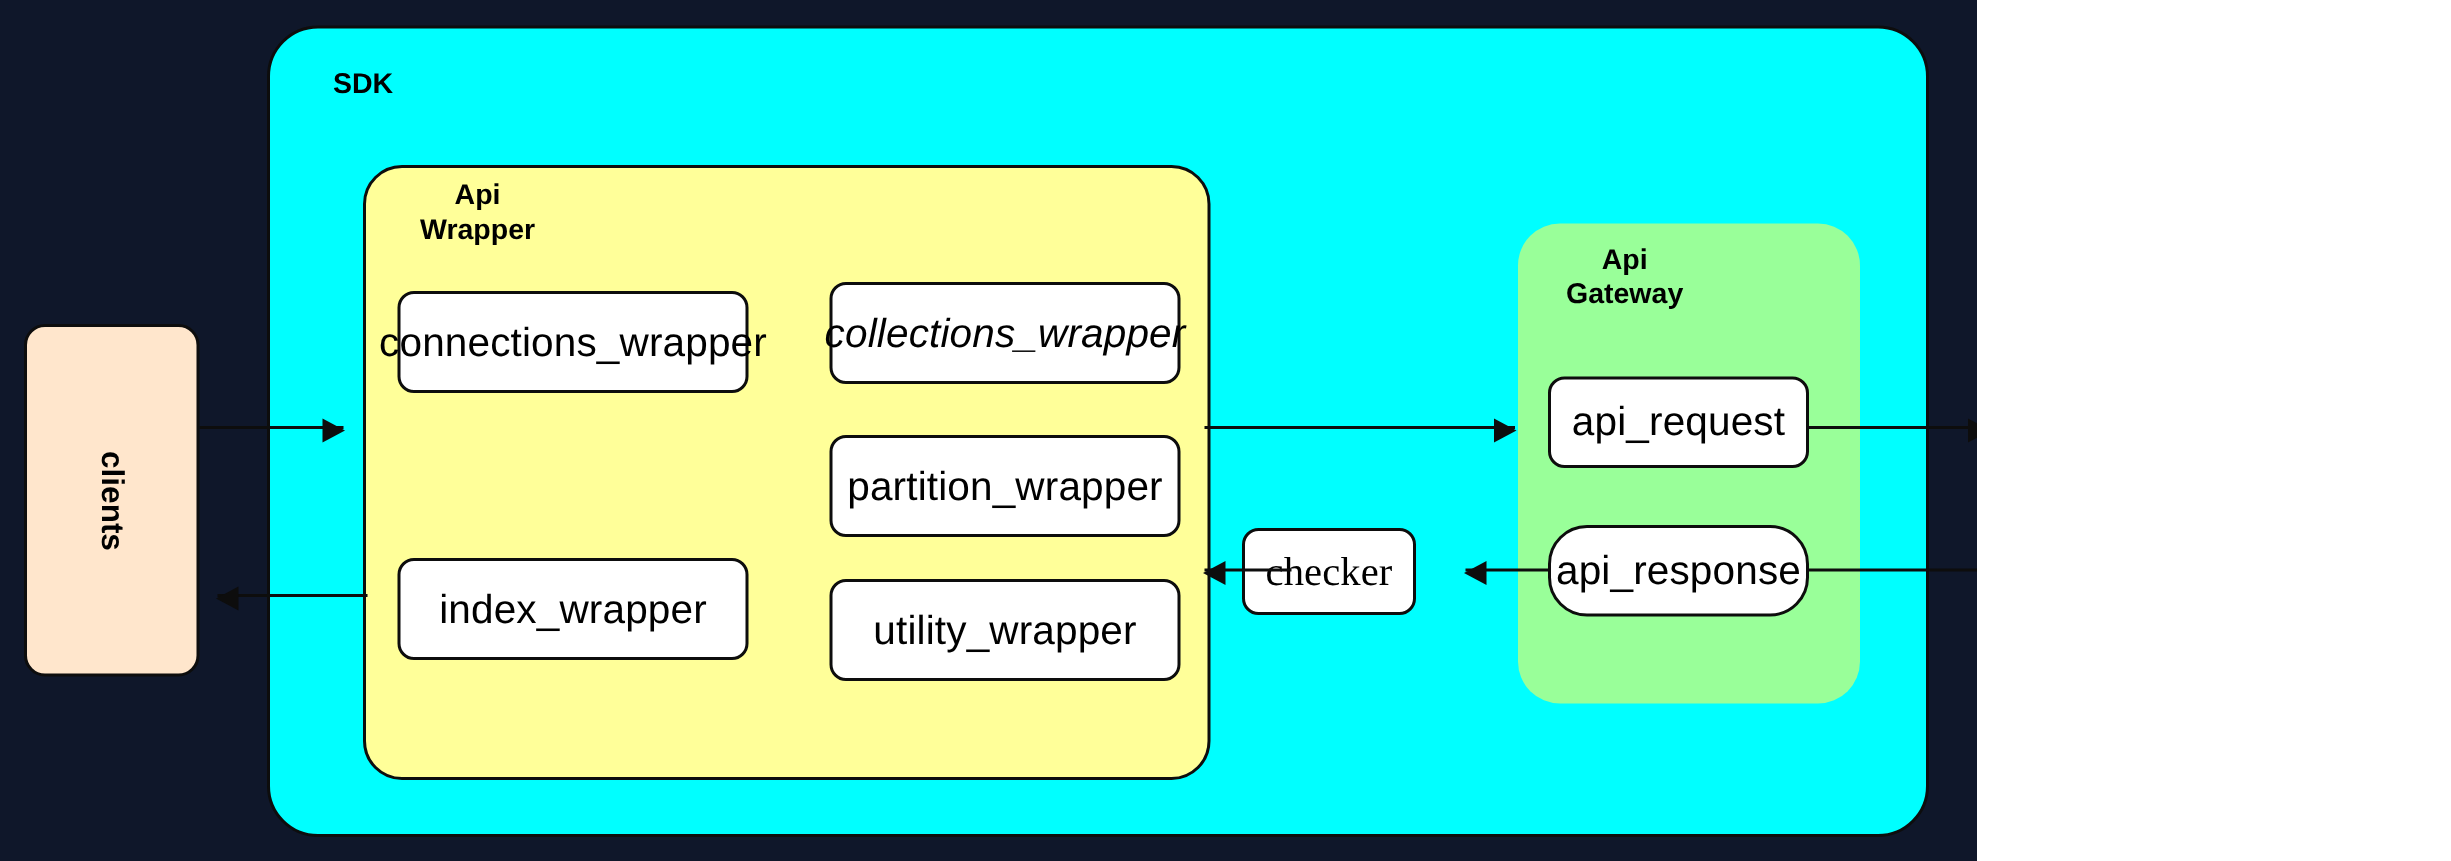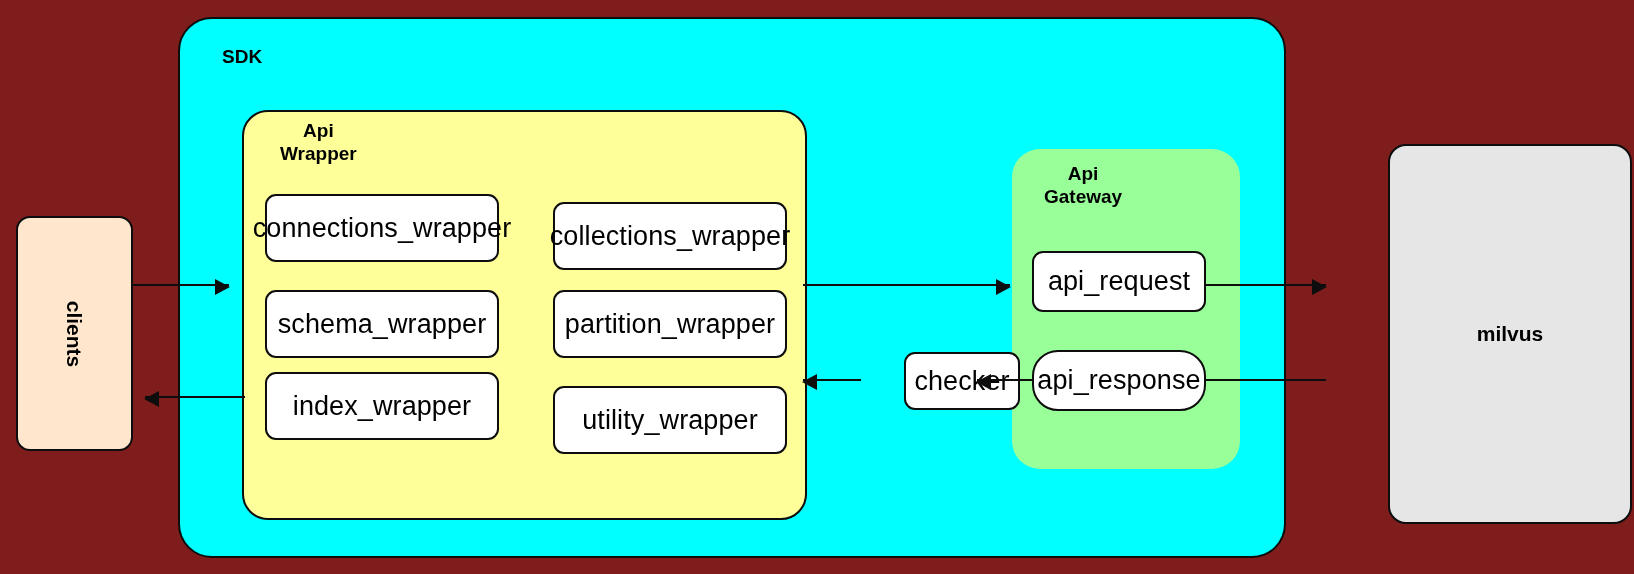--- a/index.html
+++ b/index.html
@@ -5,23 +5,23 @@
   html, body {
     margin: 0;
     padding: 0;
     background: #ffffff;
   }
   body {
     font-family: "Liberation Sans", sans-serif;
   }
   #canvas {
     position: relative;
-    width: 1634px;
+    width: 1318px;
     height: 574px;
-    background: #7f1d1d;
+    background: #0f172a;
     overflow: hidden;
   }
 
   
   .node {
     position: absolute;
     box-sizing: border-box;
     border: 2px solid #0d0d0d;
     display: flex;
     align-items: center;
@@ -93,30 +93,30 @@
     font-size: 27px;
     font-weight: normal;
     letter-spacing: 0.1px;
   }
 
   
   .w-connections { left: 265px; top: 194px; width: 234px; height: 68px; }
   .w-schema      { left: 265px; top: 290px; width: 234px; height: 68px; }
   .w-index       { left: 265px; top: 372px; width: 234px; height: 68px; }
   
-  .w-collections { left: 553px; top: 202px; width: 234px; height: 68px; }
+  .w-collections { left: 553px; top: 188px; width: 234px; height: 68px; font-style: italic; }
   .w-partition   { left: 553px; top: 290px; width: 234px; height: 68px; }
   .w-utility     { left: 553px; top: 386px; width: 234px; height: 68px; }
 
   
   .g-request  { left: 1032px; top: 251px; width: 174px; height: 61px; }
   .g-response { left: 1032px; top: 350px; width: 174px; height: 61px; border-radius: 26px; }
 
   
-  .checker-box { left: 904px; top: 352px; width: 116px; height: 58px; }
+  .checker-box { left: 828px; top: 352px; width: 116px; height: 58px; font-family: Liberation Serif, serif; }
 
   
   .clients-box {
     left: 16px;
     top: 216px;
     width: 117px;
     height: 235px;
     background: #ffe6cc;
     border-radius: 14px;
   }
@@ -191,21 +191,20 @@
     </div>
 
     <div class="node gateway-box" style="left:832px; top:130px;">
       <div class="container-title gateway-title">Api
 Gateway</div>
     </div>
   </div>
 
   <div class="node leaf w-connections">connections_wrapper</div>
   <div class="node leaf w-collections">collections_wrapper</div>
-  <div class="node leaf w-schema">schema_wrapper</div>
   <div class="node leaf w-partition">partition_wrapper</div>
   <div class="node leaf w-index">index_wrapper</div>
   <div class="node leaf g-request">api_request</div>
 
   <div class="node leaf w-utility">utility_wrapper</div>
   <div class="node leaf g-response">api_response</div>
 
   <div class="node leaf checker-box">checker</div>
 
   <div class="node clients-box">

